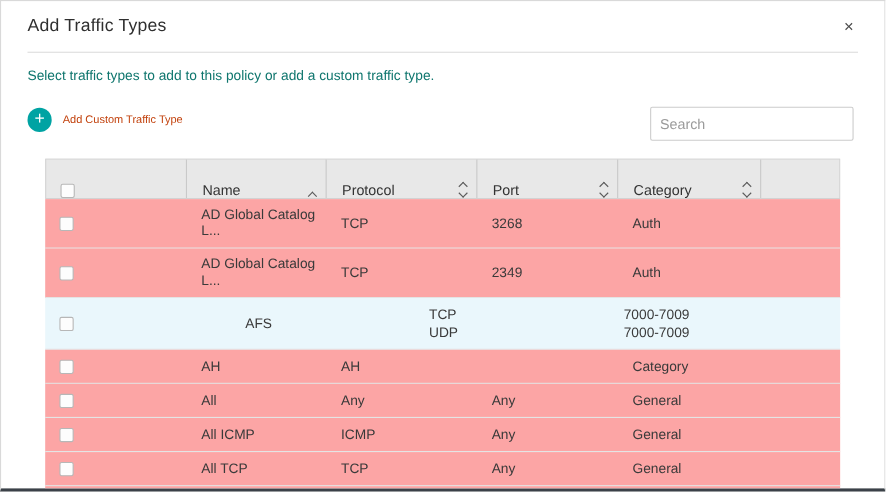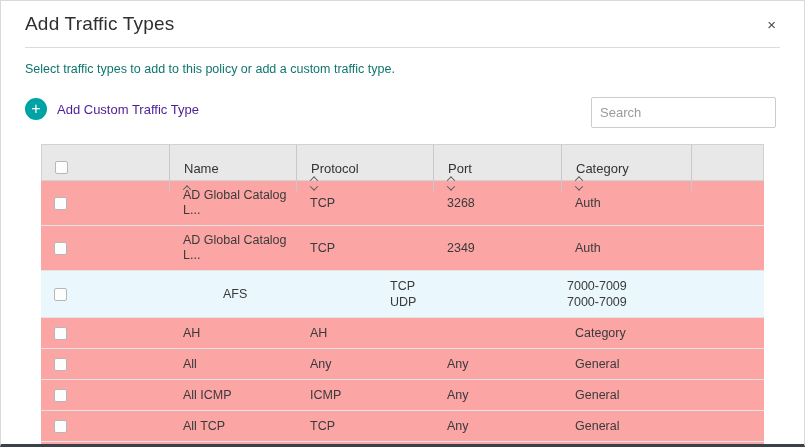--- a/index.html
+++ b/index.html
@@ -18,42 +18,42 @@
     border-bottom:3px solid #3b4148;
     overflow:hidden;
   }
   
   .dlg-titlebar {
     position:absolute; left:24px; right:24px; top:0;
     height:47px;
     border-bottom:1px solid #dcdcdc;
     display:flex; align-items:center; justify-content:space-between;
   }
-  .dlg-title { font-size:19px; font-weight:400; color:#2f2f2f; letter-spacing:.2px; }
+  .dlg-title { font-size:16px; font-weight:400; color:#2f2f2f; letter-spacing:.2px; }
   .dlg-close {
     font-size:15px; color:#4a4a4a; cursor:pointer; line-height:1;
     padding:4px 4px; user-select:none;
   }
   .dlg-subtitle {
     position:absolute; left:24px; top:61px;
     font-size:12.5px; color:#0f766e;
   }
   
   .add-custom {
     position:absolute; left:24px; top:97px;
     display:flex; align-items:center; gap:10px;
     cursor:pointer;
   }
   .plus-circle {
     width:22px; height:22px; border-radius:50%;
     background:#00a3a3; color:#fff;
     display:flex; align-items:center; justify-content:center;
     font-size:16px; font-weight:400; line-height:1;
   }
-  .add-custom-label { color:#4c1d95; font-size:13px; }
+  .add-custom-label { color:#c2410c; font-size:10px; }
   .search-box {
     position:absolute; right:28px; top:96px;
     width:185px; height:31px;
     border:1px solid #cccccc; border-radius:2px;
     display:flex; align-items:center;
     background:#fff;
     gap:34px;
   }
   .search-box input {
     border:none; outline:none; flex:1;
@@ -75,26 +75,25 @@
     align-items:center;
   }
   .t-head {
     background:#e8e8e8;
     border:1px solid #d2d2d2;
     height:37px;
     color:#333;
     font-size:13px;
   }
   .h-cell {
-    display:flex; align-items:flex-start; justify-content:space-between;
-    padding:16px 9px 0 14px;
+    display:flex; align-items:flex-end; justify-content:space-between;
+    padding:0 9px 0 14px;
     height:100%;
     border-right:1px solid #c9c9c9;
     cursor:pointer;
-    flex-direction:column;
   }
   .h-cell:last-child { border-right:none; cursor:default; }
   .h-cell.cb { padding-left:13px; }
   .sort { display:flex; flex-direction:column; gap:3px; align-items:center; }
   .chev { width:6px; height:6px; border-left:1.4px solid #5a5a5a; border-top:1.4px solid #5a5a5a; }
   .chev.up   { transform:rotate(45deg) translate(1px,1px); }
   .chev.down { transform:rotate(225deg) translate(1px,1px); }
   .sort.asc { padding-top:3px; }
   .t-body .t-row {
     border-bottom:1px solid #e4e4e4;

